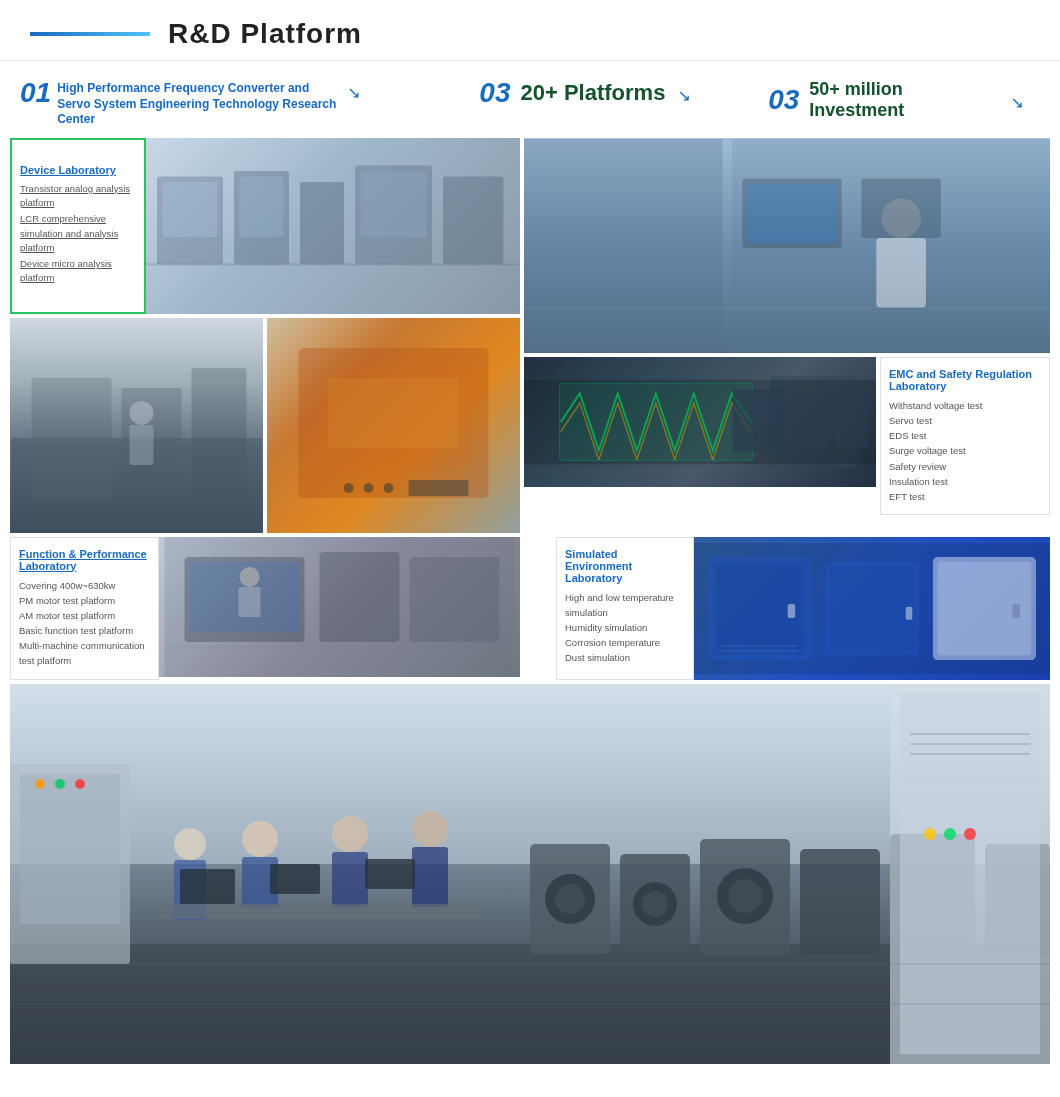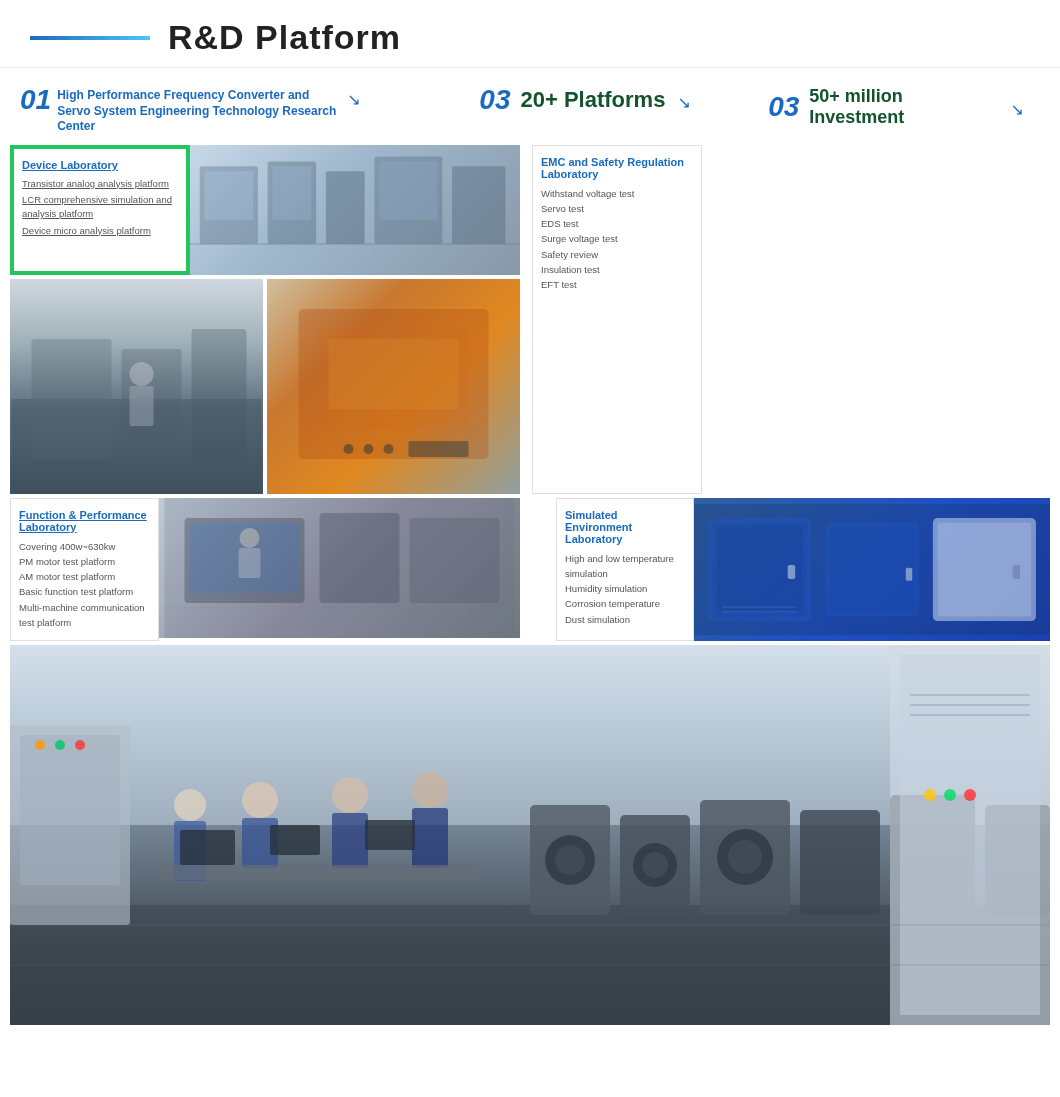--- a/index.html
+++ b/index.html
@@ -19,21 +19,21 @@
       border-bottom: 1px solid #eee;
     }
     .header-line {
       width: 120px;
       height: 4px;
       background: linear-gradient(to right, #1a6bbf, #4fc3f7);
       margin-right: 18px;
       flex-shrink: 0;
     }
     .page-title {
-      font-size: 34px;
+      font-size: 28px;
       font-weight: bold;
       color: #222;
       letter-spacing: 1px;
     }
 
     
     .section-bar {
       display: flex;
       align-items: flex-start;
       padding: 18px 36px 10px 20px;
@@ -88,23 +88,23 @@
       width: 510px;
       flex-shrink: 0;
     }
 
     
     .device-lab-block {
       display: flex;
       margin-bottom: 4px;
     }
     .device-lab-text {
-      width: 180px;
-      padding: 10px 8px;
-      border: 4px solid #22c55e;
+      width: 136px;
+      padding: 24px 8px;
+      border: 2px solid #22c55e;
       flex-shrink: 0;
     }
     .device-lab-title {
       font-size: 11px;
       font-weight: bold;
       color: #1a6bbf;
       margin-bottom: 6px;
       text-decoration: underline;
     }
     .device-lab-item {
@@ -132,21 +132,21 @@
       flex: 1;
       background: #8a9bb0;
       position: relative;
       overflow: hidden;
     }
 
     
     .right-panel {
       flex: 1;
       display: flex;
-      flex-direction: row;
+      flex-direction: column;
       gap: 4px;
     }
     .right-top-img {
       height: 215px;
       background: #7a9ab5;
       position: relative;
       overflow: hidden;
       flex-shrink: 0;
     }
     .right-bottom-area {

